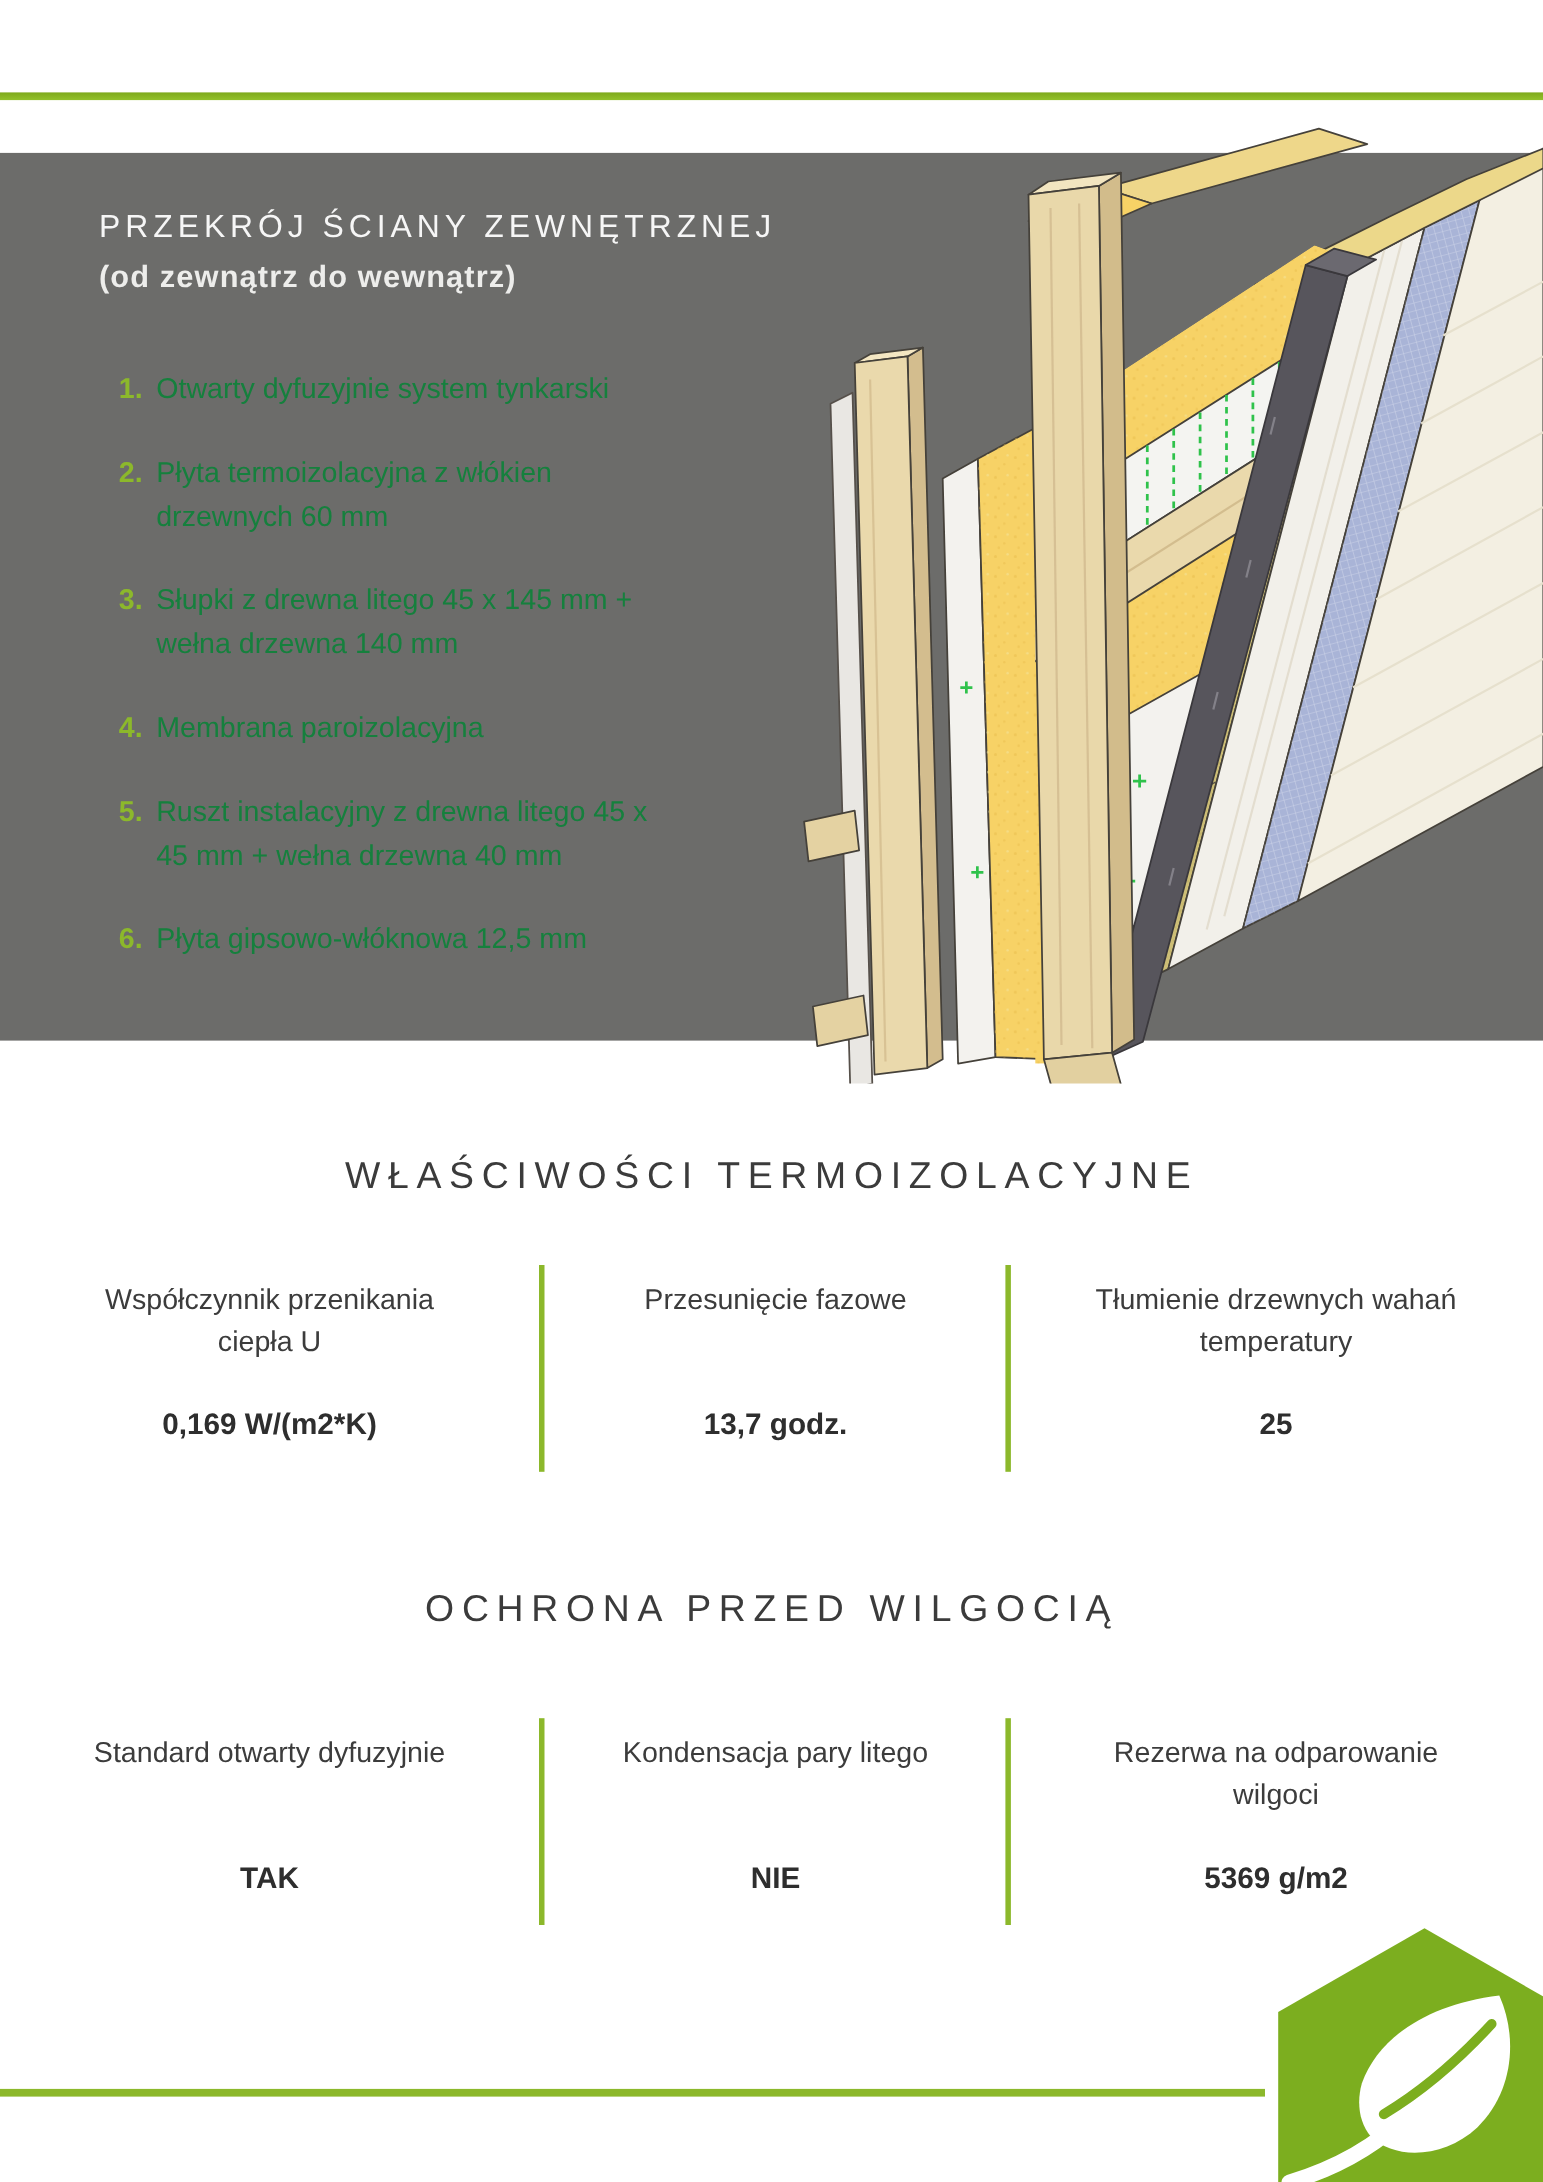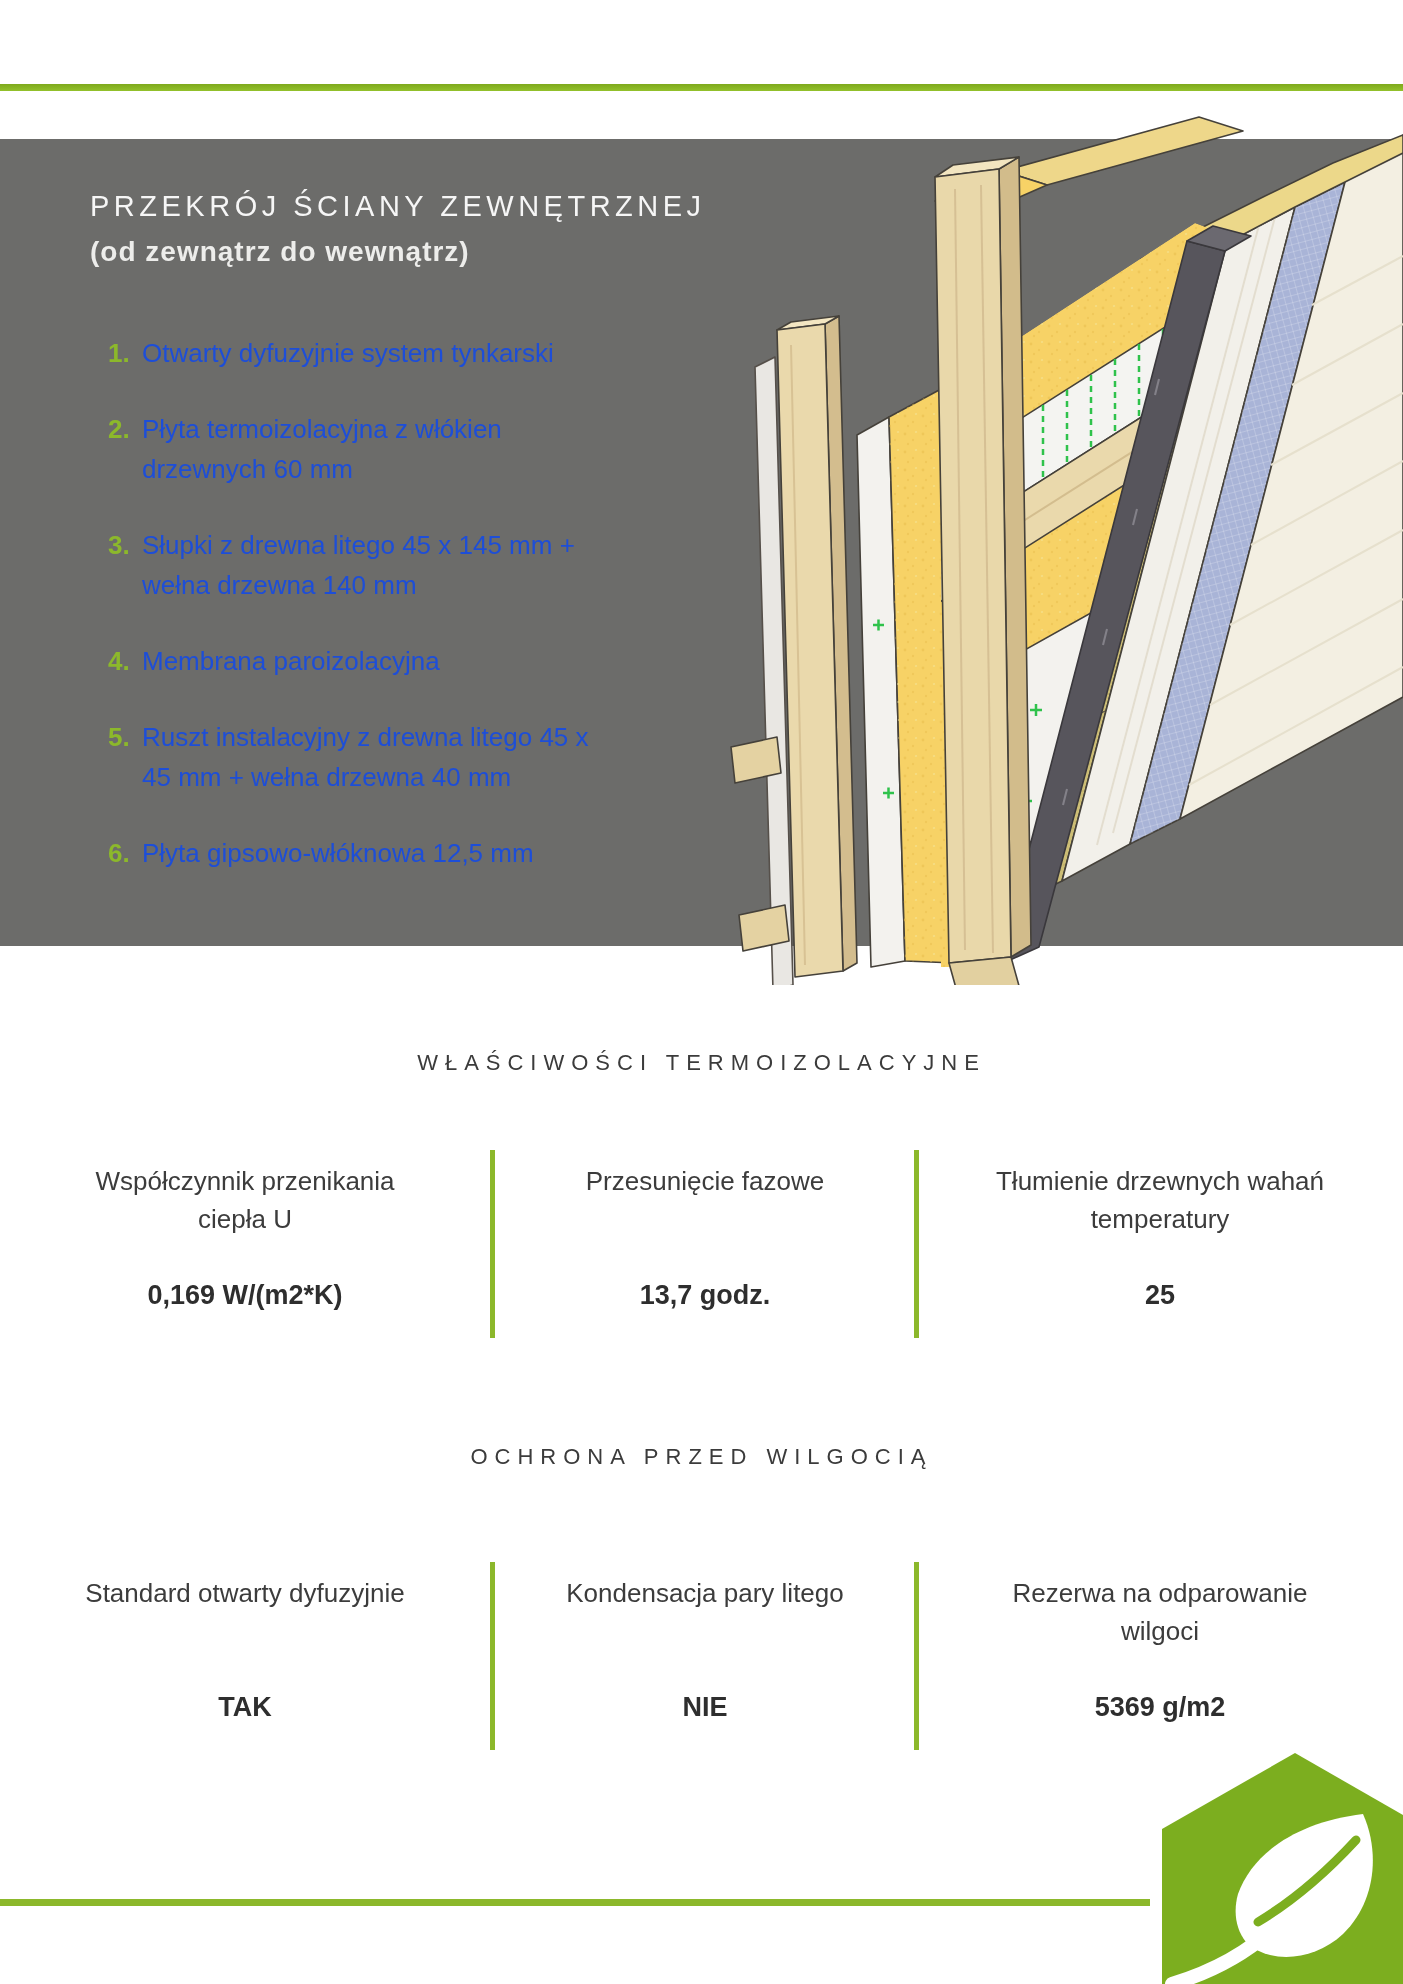--- a/index.html
+++ b/index.html
@@ -12,26 +12,26 @@
   .gray-panel { position:absolute; left:0; top:139px; width:1403px; height:807px; background:#6c6c6a; }
 
   .hero-title { position:absolute; left:90px; top:190px; color:#f6f6f6; font-size:29px;
                 font-weight:300; letter-spacing:4.5px; white-space:nowrap; }
   .hero-subtitle { position:absolute; left:90px; top:236px; color:#ededeb; font-size:28px;
                    font-weight:700; letter-spacing:1px; white-space:nowrap; }
 
   .hero-list { position:absolute; left:108px; top:333px; width:490px; }
   .hero-item { display:flex; margin-bottom:36px; font-size:26px; line-height:40px; }
   .hero-item .num { color:#8cb82b; font-weight:700; min-width:34px; flex:0 0 auto; }
-  .hero-item .txt { color:#1d4ed8; font-weight:400; }
+  .hero-item .txt { color:#15803d; font-weight:400; }
 
   .illu { position:absolute; left:703px; top:105px; width:700px; height:880px; }
 
   .section-heading { position:absolute; left:0; width:1403px; text-align:center; color:#3b3b3b;
-                     font-size:22px; font-weight:300; letter-spacing:7px; white-space:nowrap; }
+                     font-size:34px; font-weight:300; letter-spacing:7px; white-space:nowrap; }
   #heading-thermal { top:1050px; }
   #heading-moisture { top:1444px; }
 
   .stat-row { position:absolute; left:0; width:1224px; height:190px; }
   #stat-row-thermal { top:1150px; }
   #stat-row-moisture { top:1562px; }
   .stat-cell { position:absolute; top:0; height:190px; text-align:center; }
   .stat-cell.c1 { left:30px;  width:430px; }
   .stat-cell.c2 { left:520px; width:370px; }
   .stat-cell.c3 { left:945px; width:430px; }

